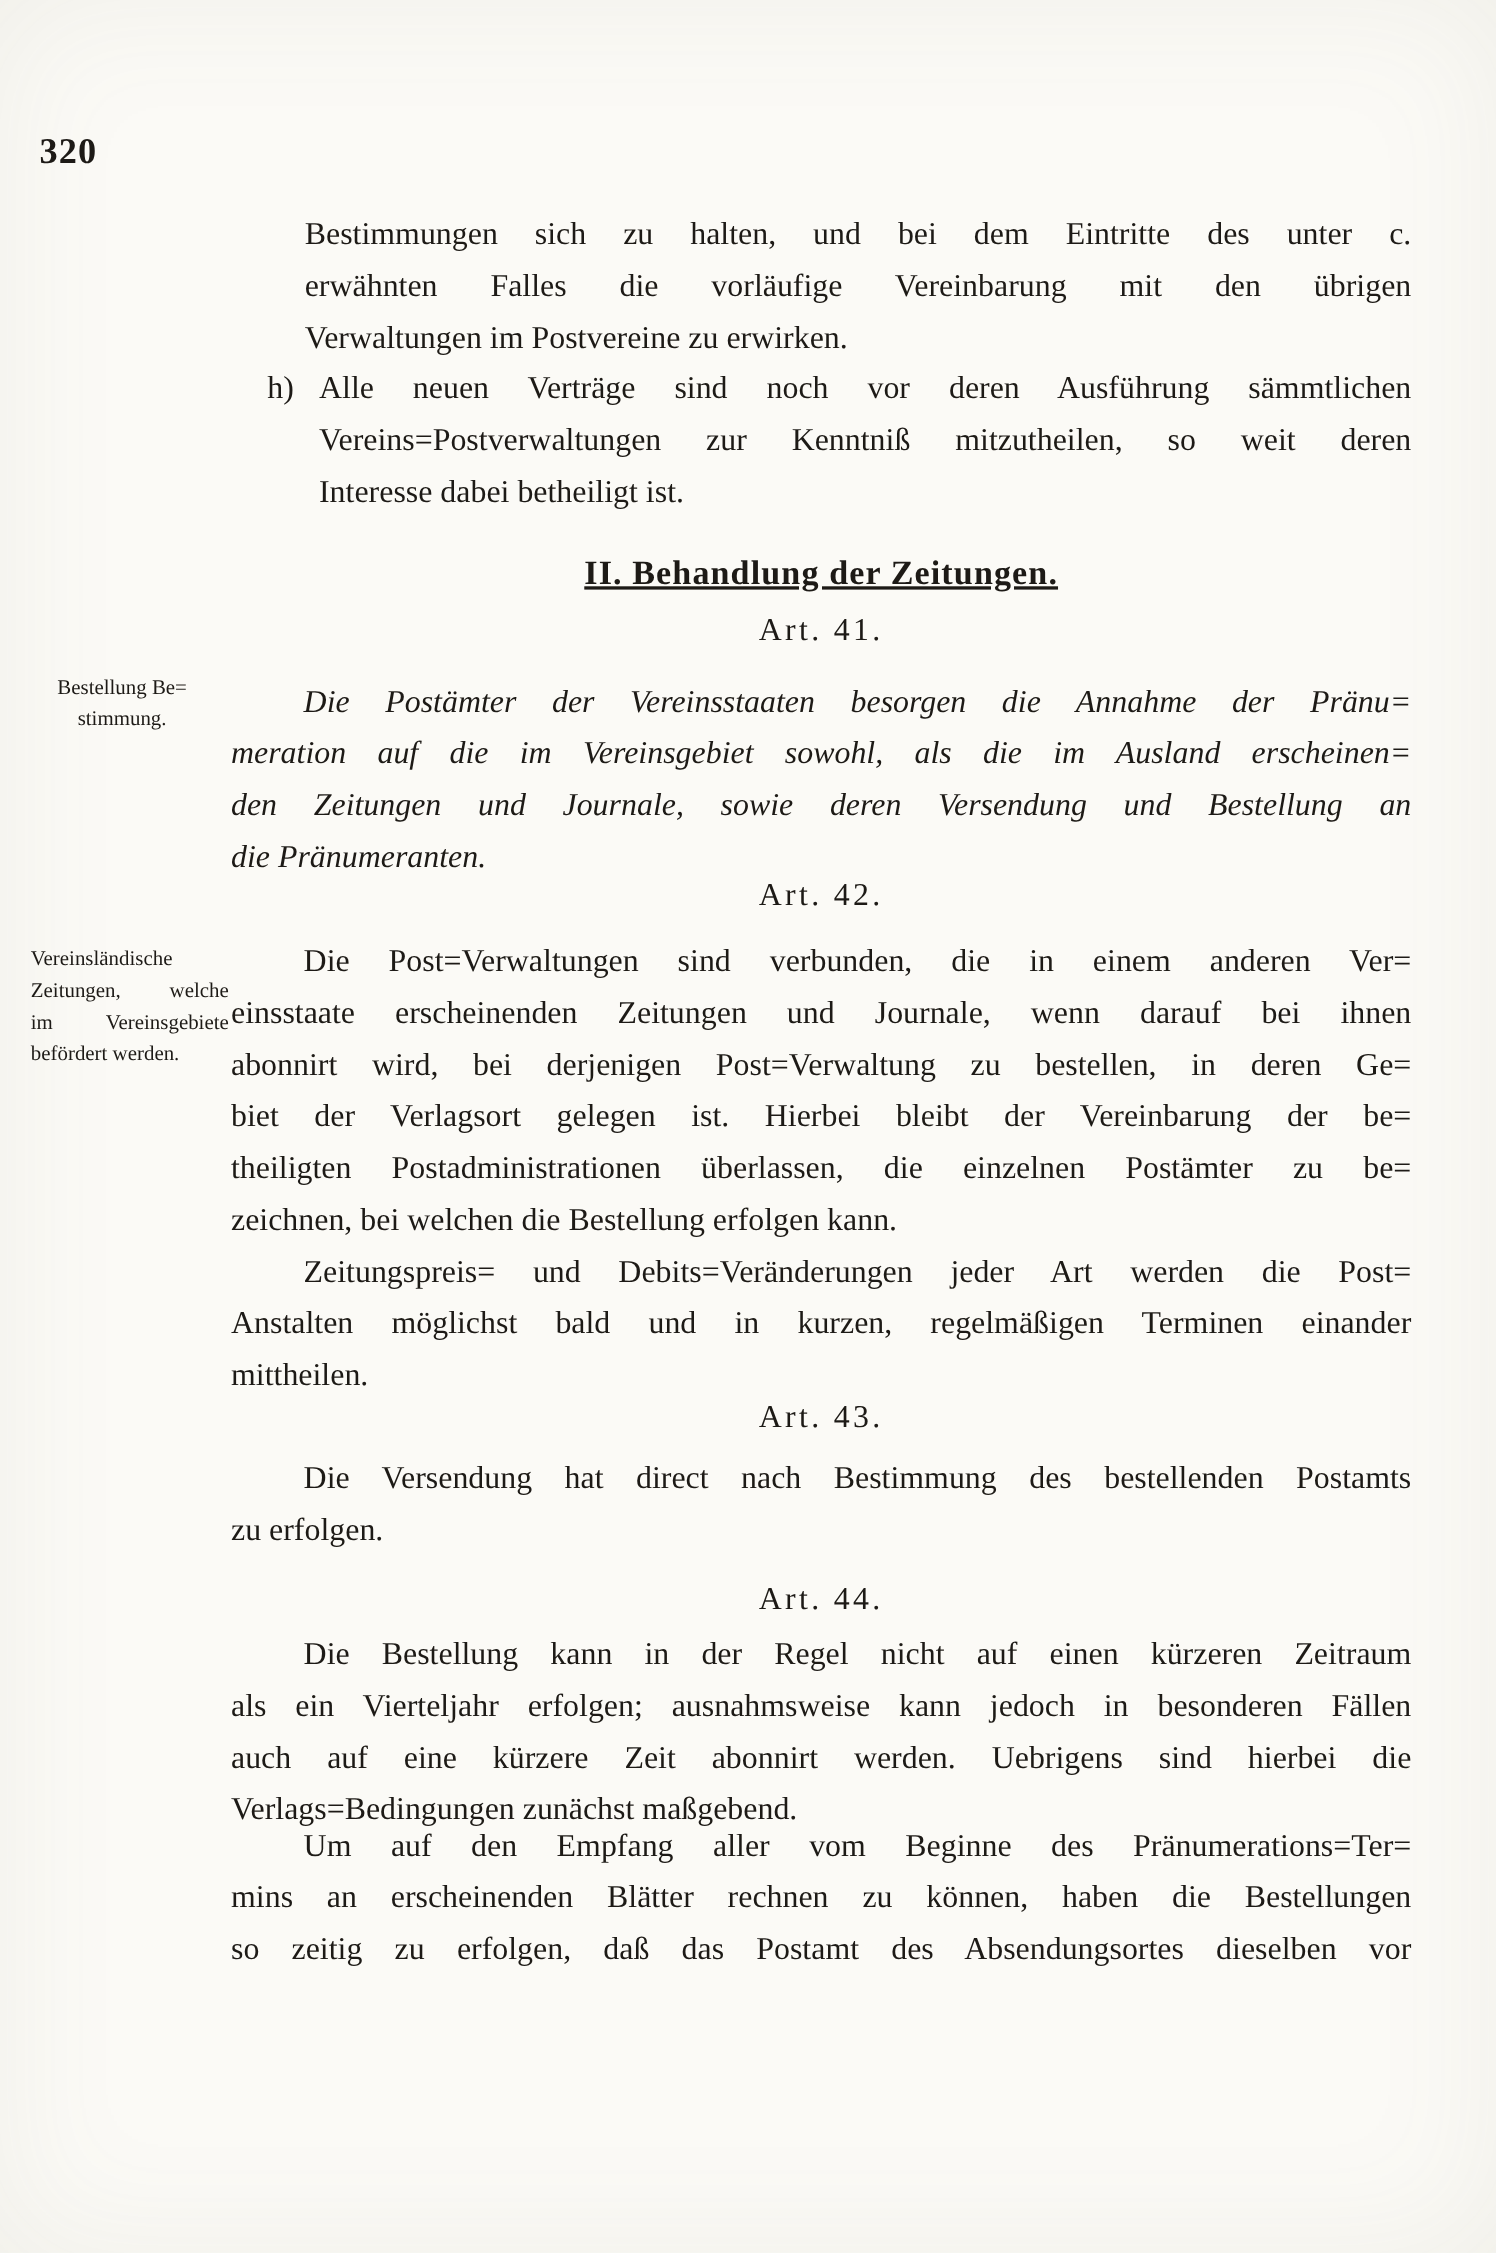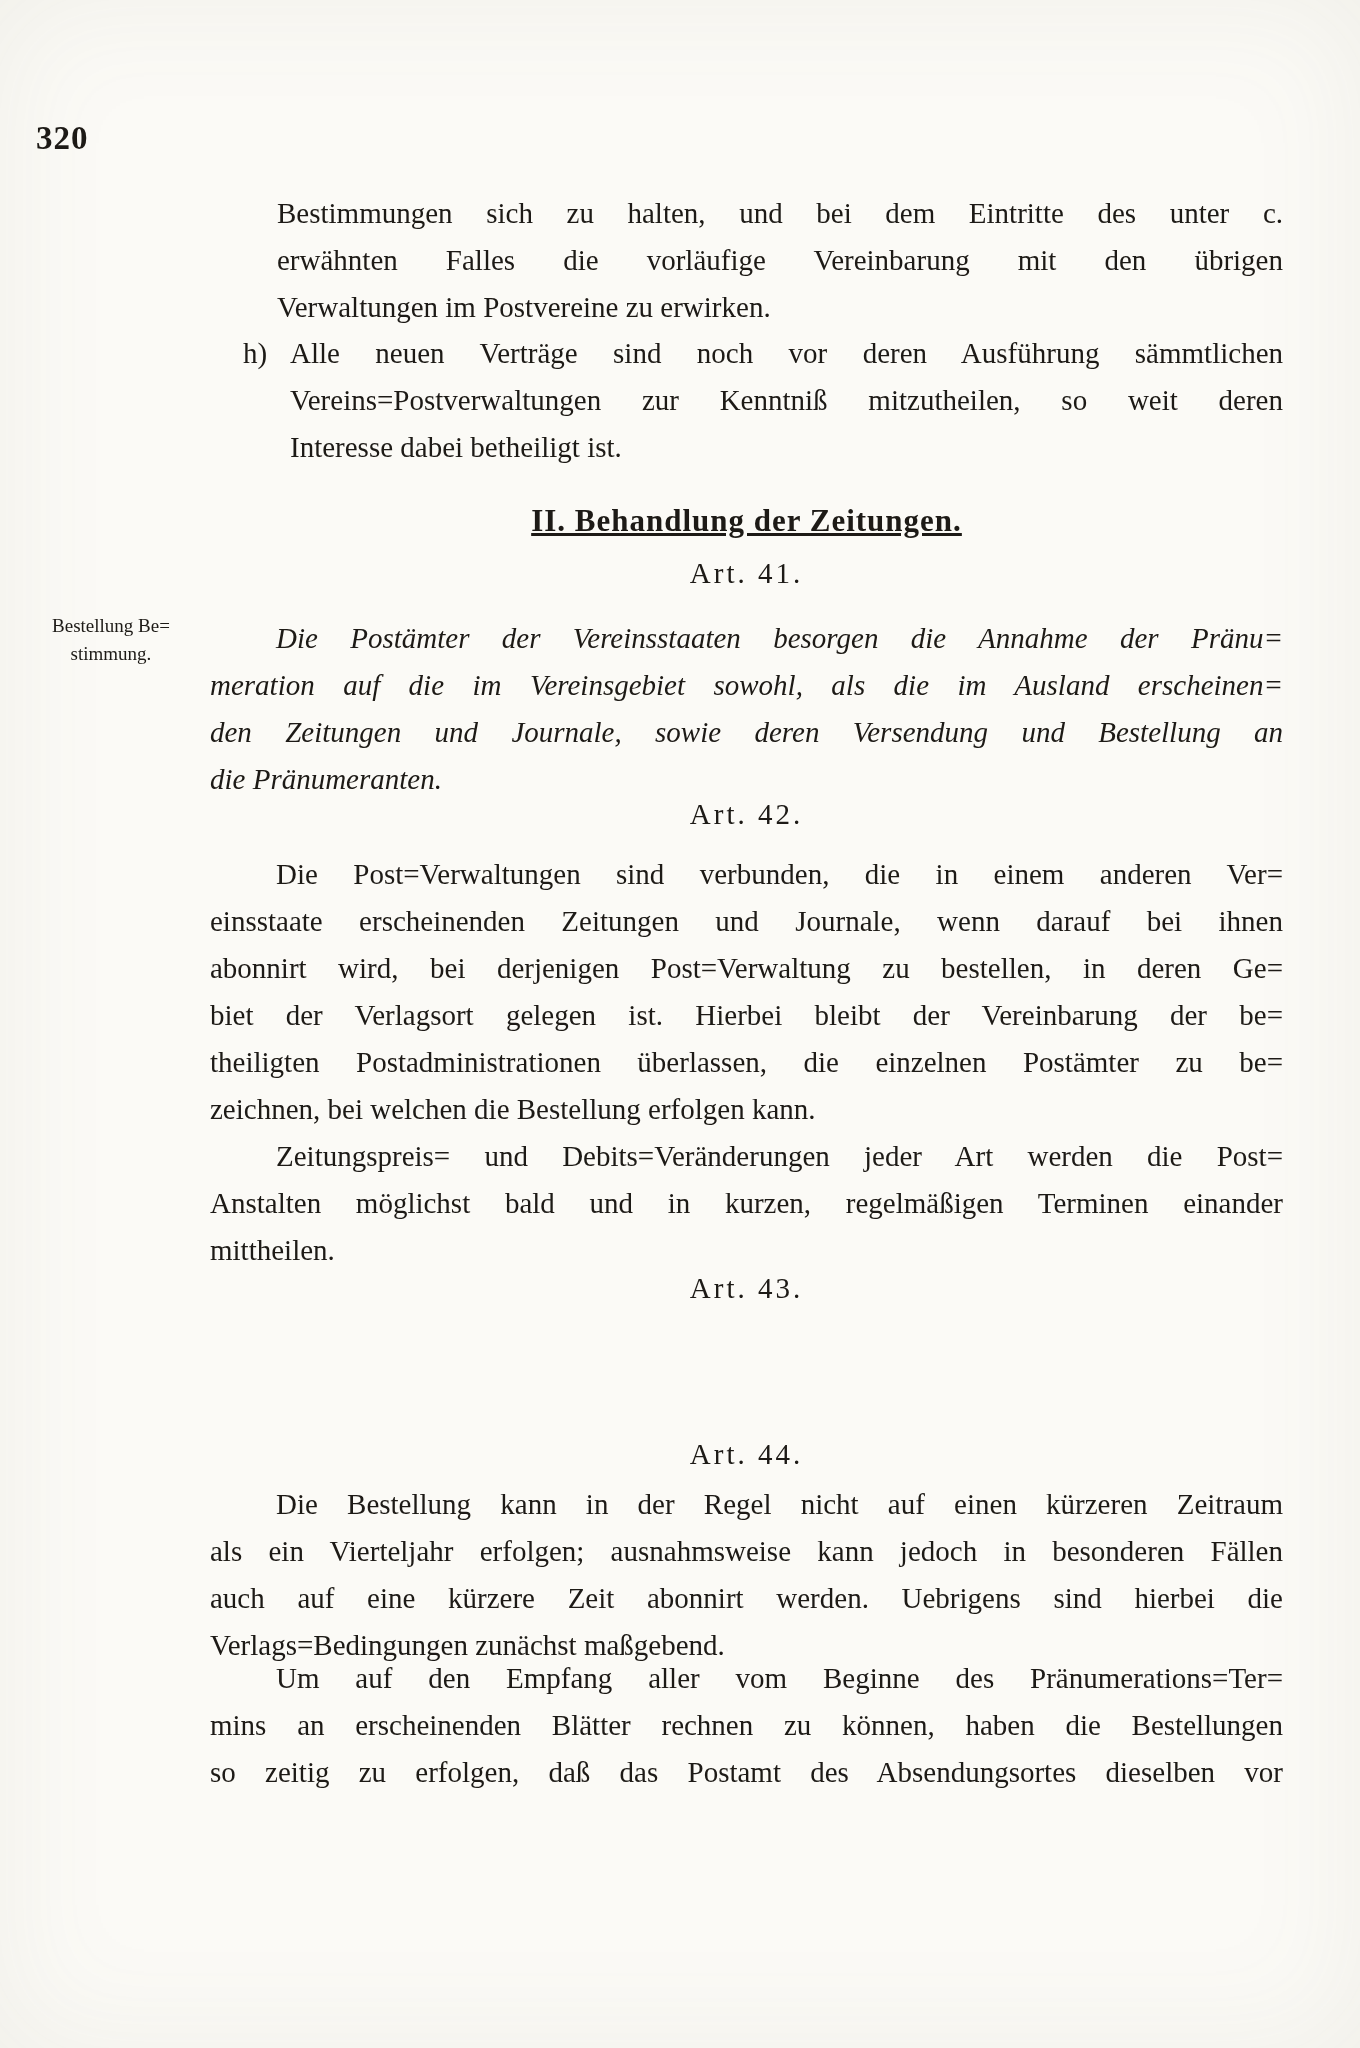--- a/index.html
+++ b/index.html
@@ -78,38 +78,48 @@
 
   <div class="block" style="left:210px;top:615px;width:1073px;font-style:italic;">
       <div class="body-line indent">Die Postämter der Vereinsstaaten besorgen die Annahme der Pränu=</div>
       <div class="body-line">meration auf die im Vereinsgebiet sowohl, als die im Ausland erscheinen=</div>
       <div class="body-line">den Zeitungen und Journale, sowie deren Versendung und Bestellung an</div>
       <div class="body-line last">die Pränumeranten.</div>
     </div>
 
   <div class="article-heading" style="top:798px;">Art. 42.</div>
 
+  <div class="margin-note" style="left:28px;top:857px;width:180px;">
+      <div class="note-line">Vereinsländische</div>
+      <div class="note-line">Zeitungen, welche</div>
+      <div class="note-line">im Vereinsgebiete</div>
+      <div class="note-line last">befördert werden.</div>
+    </div>
 
   <div class="block" style="left:210px;top:851px;width:1073px;">
       <div class="body-line indent">Die Post=Verwaltungen sind verbunden, die in einem anderen Ver=</div>
       <div class="body-line">einsstaate erscheinenden Zeitungen und Journale, wenn darauf bei ihnen</div>
       <div class="body-line">abonnirt wird, bei derjenigen Post=Verwaltung zu bestellen, in deren Ge=</div>
       <div class="body-line">biet der Verlagsort gelegen ist.  Hierbei bleibt der Vereinbarung der be=</div>
       <div class="body-line">theiligten Postadministrationen überlassen, die einzelnen Postämter zu be=</div>
       <div class="body-line last">zeichnen, bei welchen die Bestellung erfolgen kann.</div>
     </div>
 
   <div class="block" style="left:210px;top:1133px;width:1073px;">
       <div class="body-line indent">Zeitungspreis= und Debits=Veränderungen jeder Art werden die Post=</div>
       <div class="body-line">Anstalten möglichst bald und in kurzen, regelmäßigen Terminen einander</div>
       <div class="body-line last">mittheilen.</div>
     </div>
 
   <div class="article-heading" style="top:1272px;">Art. 43.</div>
 
+  <div class="block" style="left:210px;top:1321px;width:1073px;">
+      <div class="body-line indent">Die Versendung hat direct nach Bestimmung des bestellenden Postamts</div>
+      <div class="body-line last">zu erfolgen.</div>
+    </div>
 
   <div class="article-heading" style="top:1422px;margin-top:16px;">Art. 44.</div>
 
   <div class="block" style="left:210px;top:1481px;width:1073px;">
       <div class="body-line indent">Die Bestellung kann in der Regel nicht auf einen kürzeren Zeitraum</div>
       <div class="body-line">als ein Vierteljahr erfolgen; ausnahmsweise kann jedoch in besonderen Fällen</div>
       <div class="body-line">auch auf eine kürzere Zeit abonnirt werden.  Uebrigens sind hierbei die</div>
       <div class="body-line last">Verlags=Bedingungen zunächst maßgebend.</div>
     </div>
 

